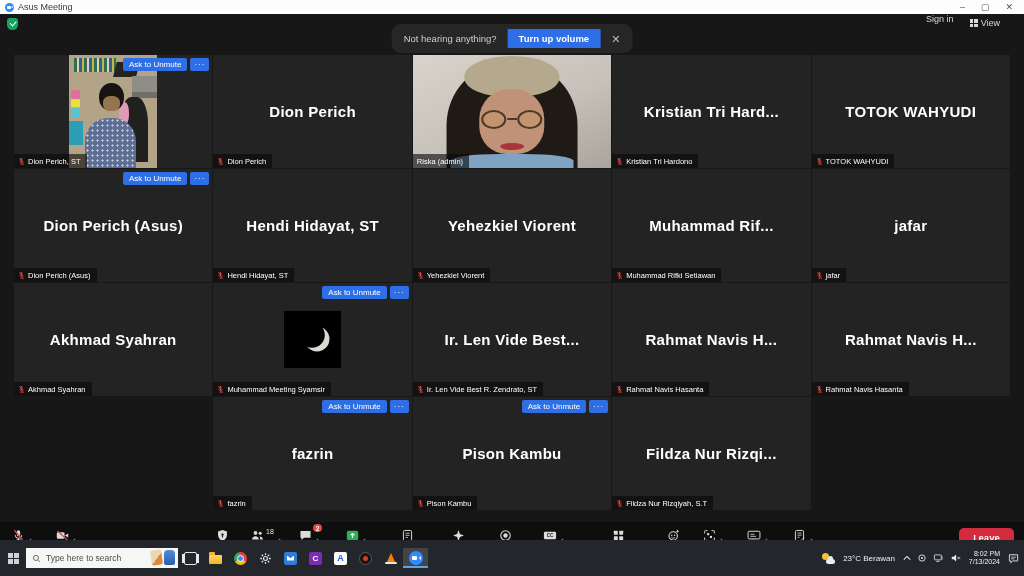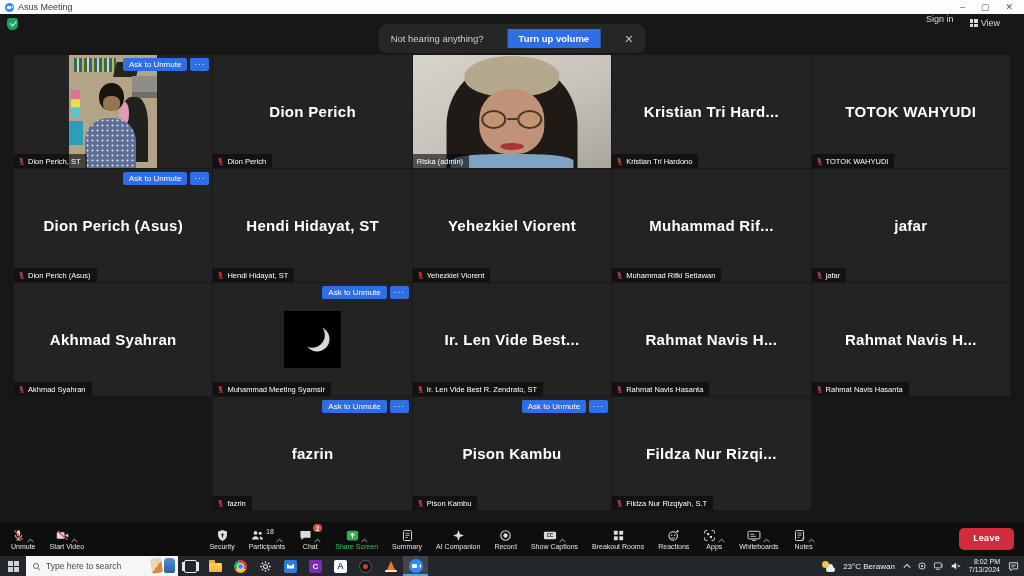--- a/index.html
+++ b/index.html
@@ -22,21 +22,21 @@
           border-radius:3px 3px 46% 46%}
   .shield::after{content:"";position:absolute;left:2.5px;top:3px;width:5px;height:2.5px;
           border-left:1.5px solid #fff;border-bottom:1.5px solid #fff;transform:rotate(-48deg)}
   .topright{position:absolute;right:24px;top:0;height:18px;display:flex;gap:16px;
             color:#d8d8d8;font-size:9px}
   .view-ic{display:inline-grid;grid-template-columns:3.5px 3.5px;gap:1px;margin-right:3px;vertical-align:-1px}
   .view-ic i{width:3.5px;height:3.5px;background:#d8d8d8;display:block}
   .viewbtn{display:flex;align-items:center}
   
   .notif{position:absolute;top:10px;left:50%;transform:translateX(-50%);background:#262626;
-         border-radius:9px;display:flex;align-items:center;gap:24px;padding:5px 12px;z-index:6}
+         border-radius:9px;display:flex;align-items:center;gap:11px;padding:5px 12px;z-index:6}
   .notif .txt{font-size:9.5px;color:#cfcfcf;white-space:nowrap}
   .notif .btn{background:var(--accent);color:#fff;font-size:9.5px;font-weight:bold;border:none;
               border-radius:0;padding:4px 11px;font-family:inherit;white-space:nowrap}
   .notif .x{color:#bdbdbd;font-size:11px;line-height:10px}
   
   .grid{position:absolute;left:14px;top:41px;width:996px;display:grid;
         grid-template-columns:repeat(5,1fr);grid-auto-rows:113px;gap:1px}
   .tile{position:relative;background:#232323;overflow:hidden}
   .tile.empty{background:transparent}
   .tile.active{outline:2px solid var(--active-border);outline-offset:-2px;z-index:3}
@@ -83,21 +83,21 @@
   .tb-item .icrow{display:flex;align-items:flex-start;height:14px;gap:2px}
   .tb-item .lbl{font-size:7px;margin-top:1.5px;white-space:nowrap}
   .tb-item.green .lbl{color:var(--share-green-text)}
   .tb-badge{font-size:7px;color:#e3e3e3;margin-top:0}
   .tb-red{position:absolute;top:2px;right:6px;background:var(--badge-red);color:#fff;font-size:6.5px;
           border-radius:6px;padding:.5px 3px;line-height:7px;font-weight:bold}
   .tb-caret{margin-top:1px}
   .leave{position:absolute;right:10px;top:50%;transform:translateY(-50%);background:var(--leave-red);
          color:#fff;font-size:9px;font-weight:bold;border:none;border-radius:5px;padding:6px 14px;font-family:Liberation Mono, monospace}
   
-  .taskbar{position:absolute;left:0;right:0;bottom:0;height:20px;background:#23262b;display:flex;
+  .taskbar{position:absolute;left:0;right:0;bottom:0;height:36px;background:#23262b;display:flex;
            align-items:center;color:#fff}
   .start{width:26px;height:20px;display:flex;align-items:center;justify-content:center}
   .start .lg{display:grid;grid-template-columns:5px 5px;gap:1px}
   .start .lg i{width:5px;height:5px;background:#cfd3d8;display:block}
   .search{width:152px;height:20px;background:#f6f6f6;display:flex;align-items:center;gap:5px;
           padding:0 6px;box-sizing:border-box;position:relative;color:#4a4a4a;font-size:8.5px}
   .search .deco{position:absolute;right:3px;top:2px;display:flex;gap:2px}
   .search .deco i{display:block;width:11px;height:15px;border-radius:2px}
   .search .deco .d1{background:linear-gradient(135deg,#e8d7b0 0 55%,#d98a3d 55% 100%);transform:rotate(-8deg)}
   .search .deco .d2{background:linear-gradient(#4f8fd6,#2b5ea8);border-radius:4px 4px 2px 2px}

